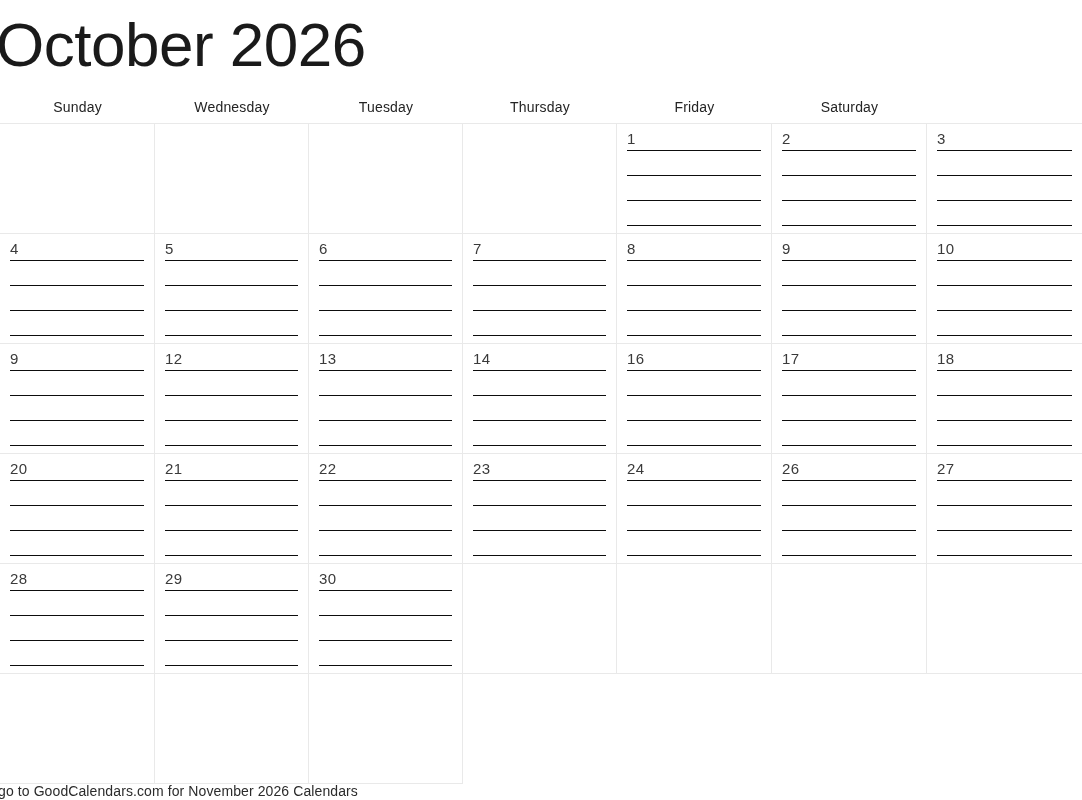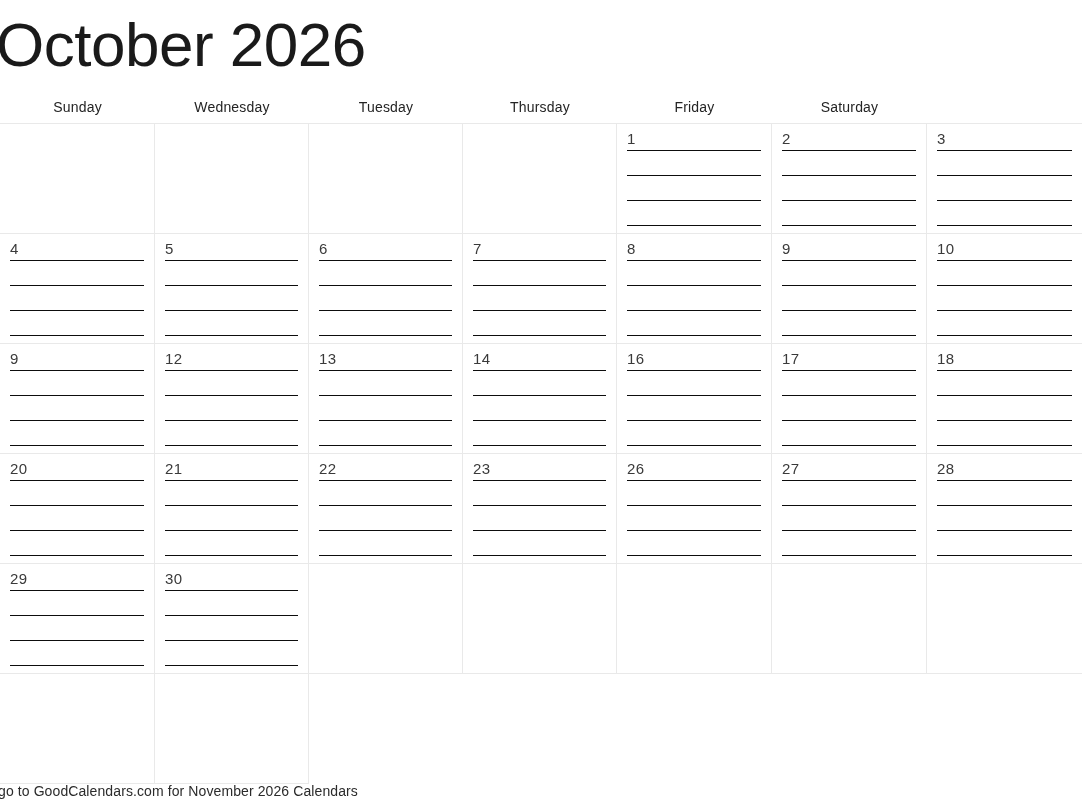--- a/index.html
+++ b/index.html
@@ -325,20 +325,29 @@
       <div class="day-cell">
         <div class="day-number">23</div>
         <div class="rules">
           <div class="rule-line r1"></div>
           <div class="rule-line r2"></div>
           <div class="rule-line r3"></div>
           <div class="rule-line r4"></div>
         </div>
       </div>
       <div class="day-cell">
+        <div class="day-number">24</div>
+        <div class="rules">
+          <div class="rule-line r1"></div>
+          <div class="rule-line r2"></div>
+          <div class="rule-line r3"></div>
+          <div class="rule-line r4"></div>
+        </div>
+      </div>
+      <div class="day-cell">
         <div class="day-number">26</div>
         <div class="rules">
           <div class="rule-line r1"></div>
           <div class="rule-line r2"></div>
           <div class="rule-line r3"></div>
           <div class="rule-line r4"></div>
         </div>
       </div>
       <div class="day-cell">
         <div class="day-number">27</div>

